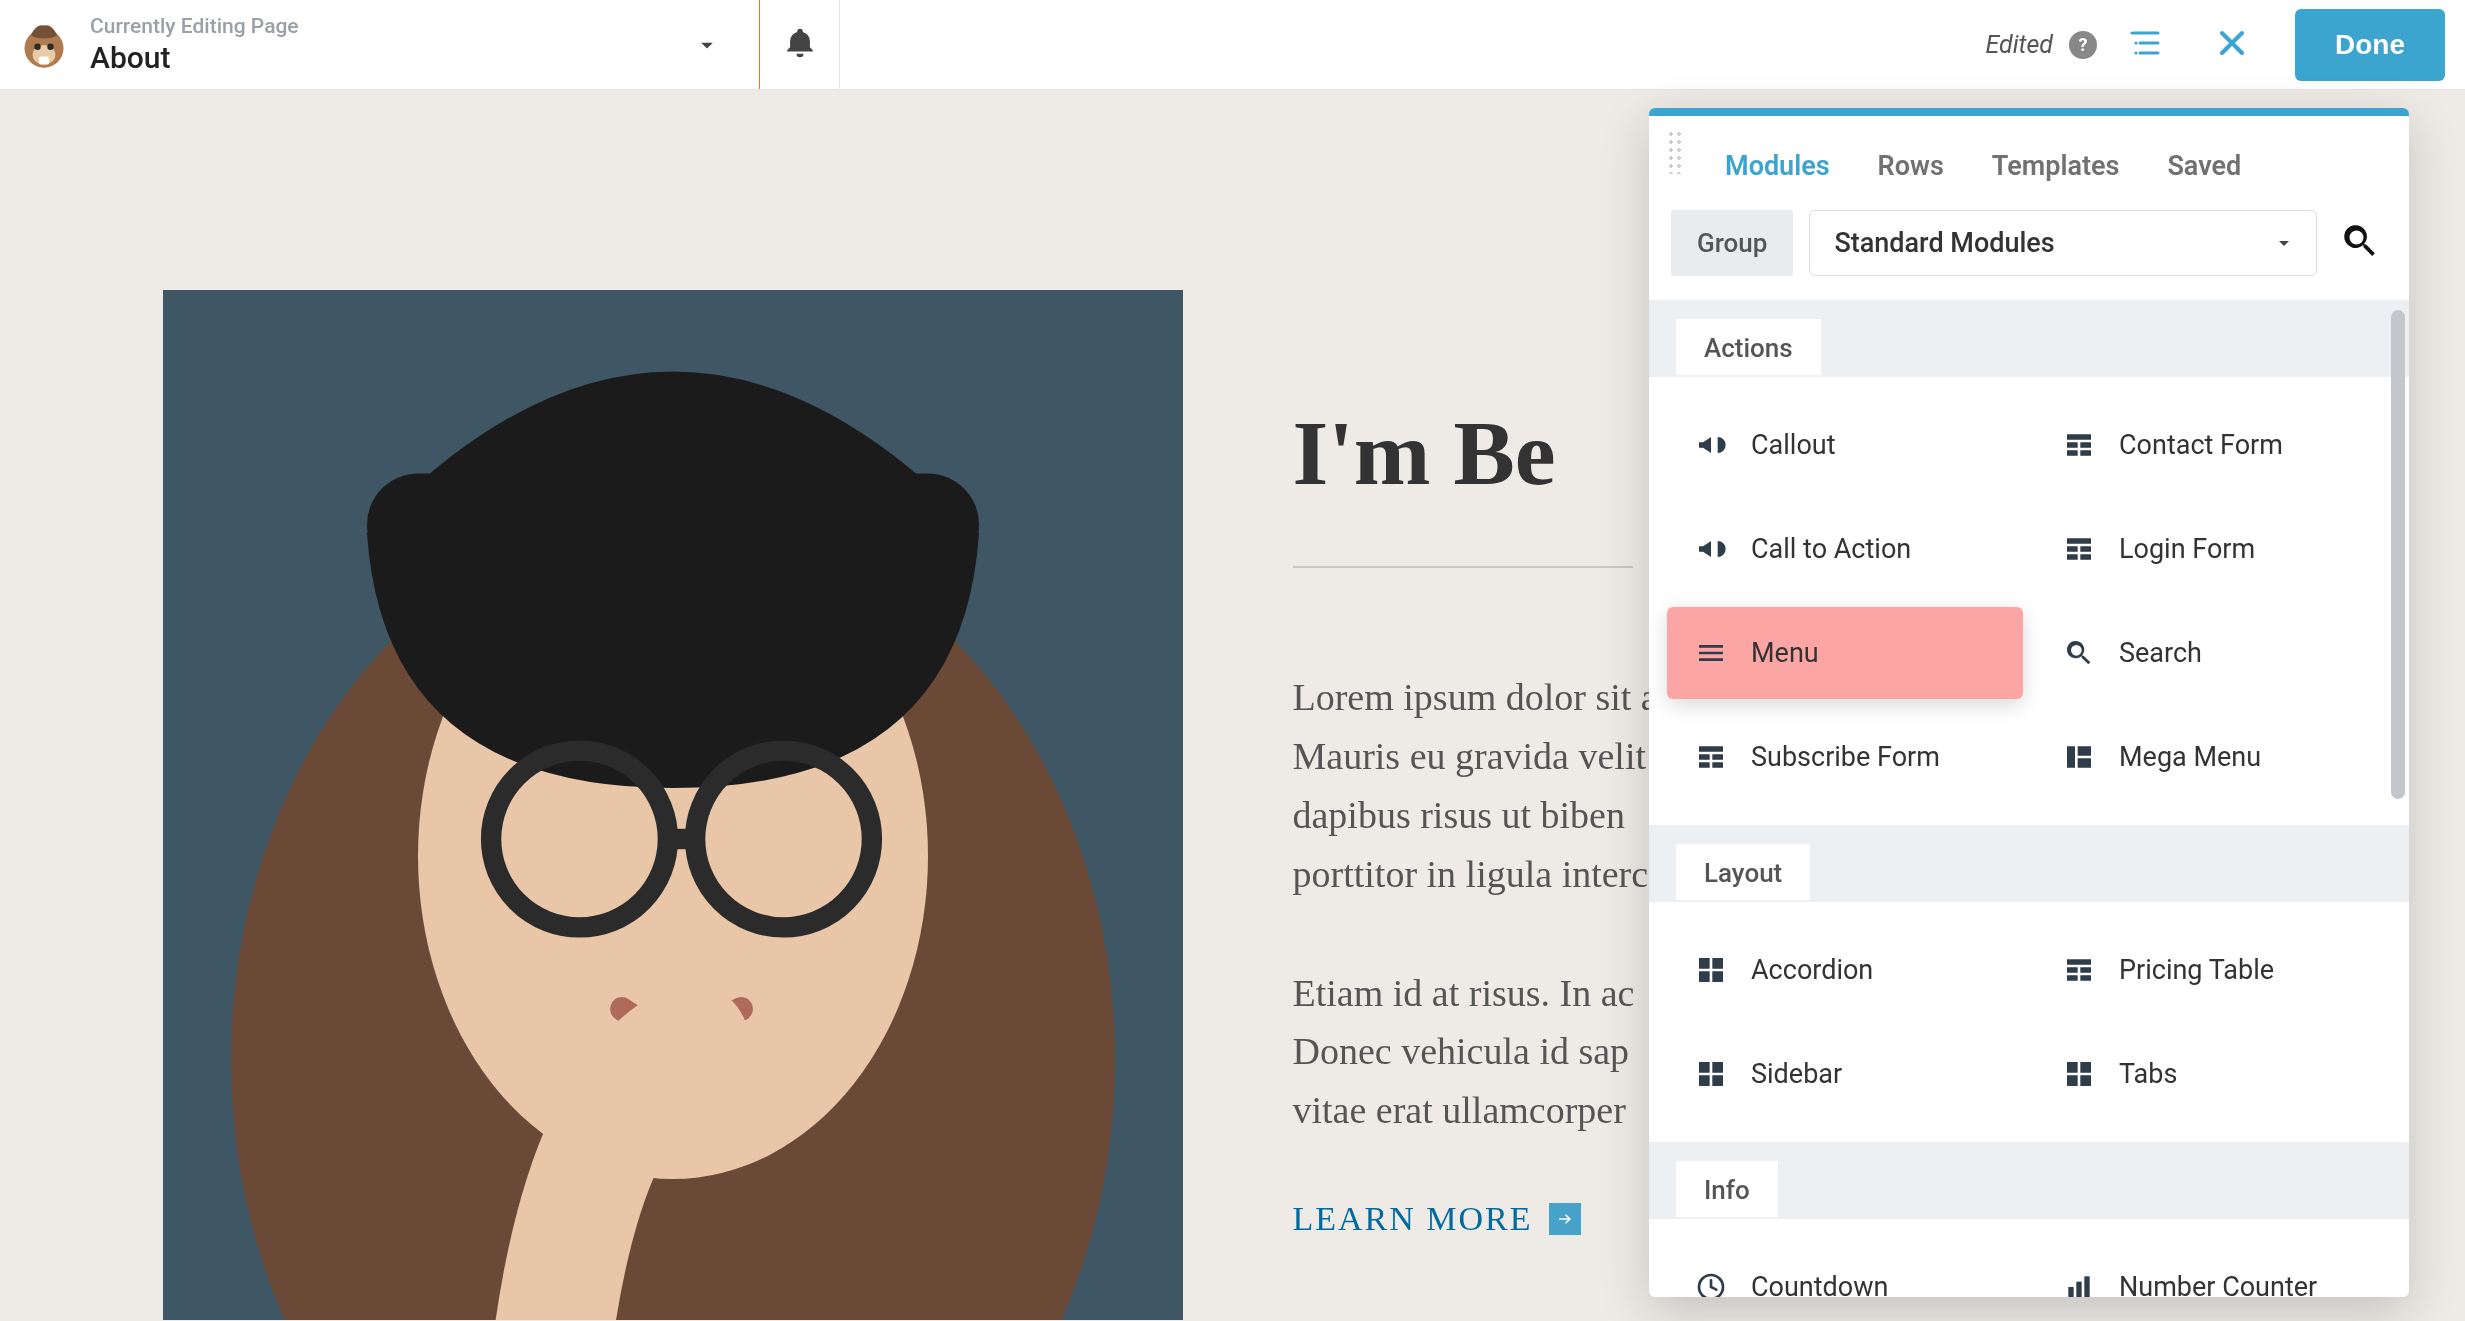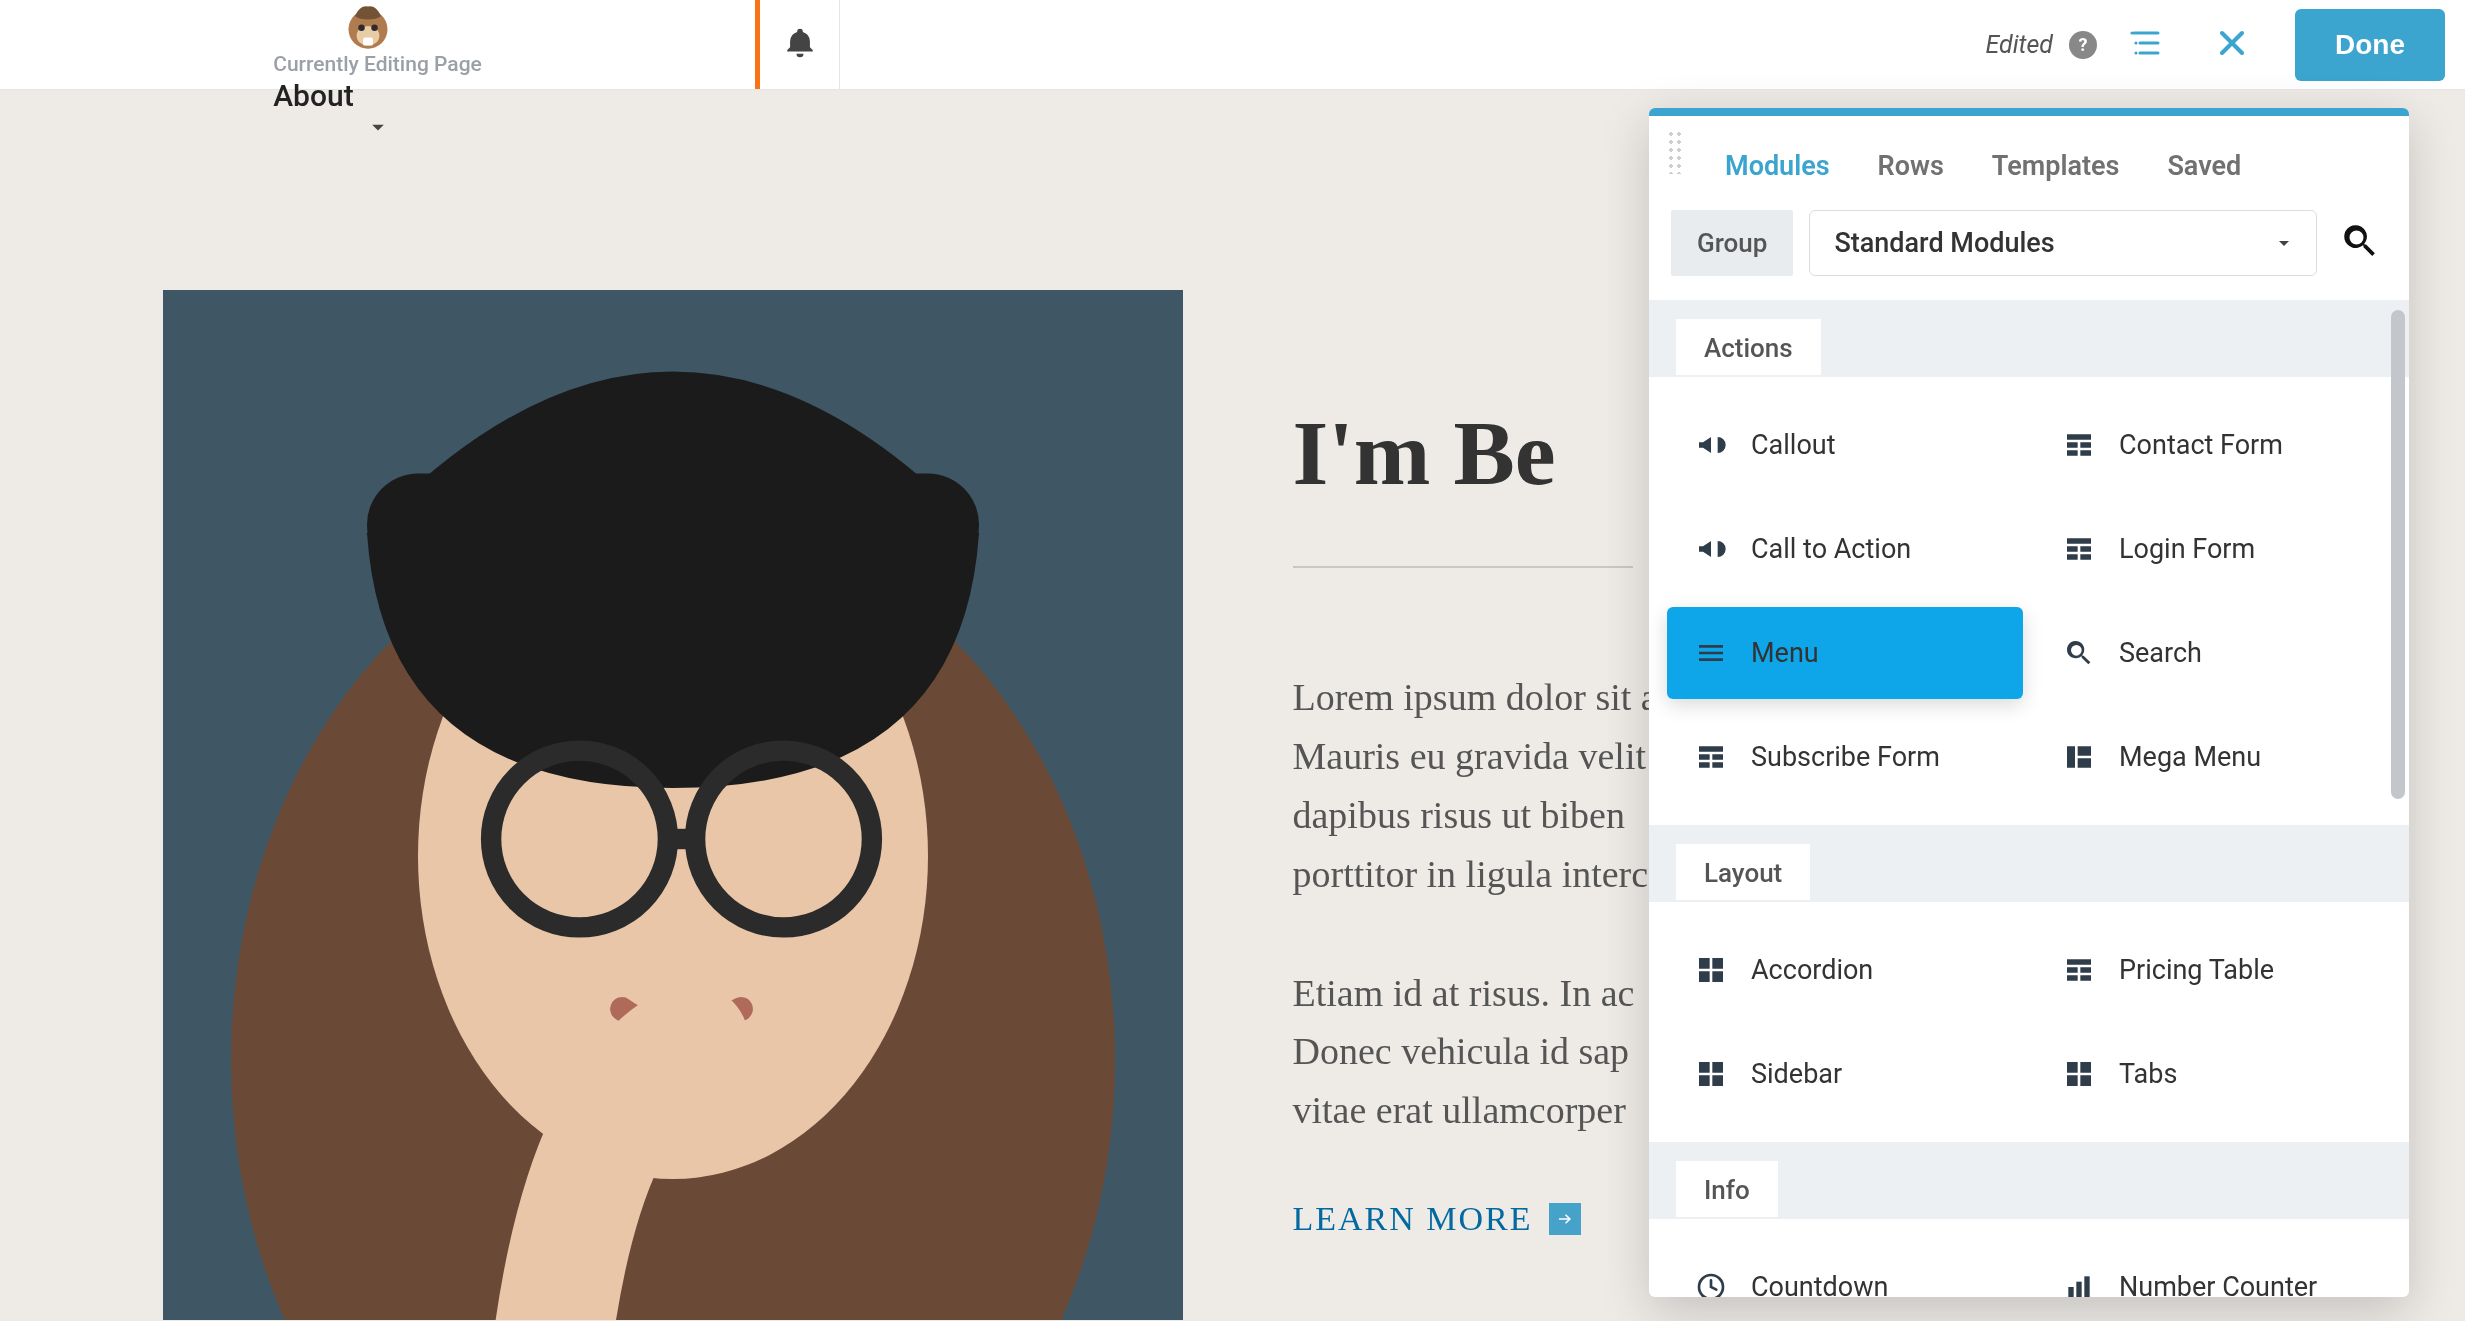--- a/index.html
+++ b/index.html
@@ -12,23 +12,22 @@
     height: 90px;
     background: #ffffff;
     border-bottom: 1px solid #e5e5e5;
     display: flex;
     align-items: stretch;
     z-index: 50;
   }
   .top-left {
     display: flex; align-items: center;
     padding: 0 18px;
-    border-right: 5px solid #f97316;
+    border-right: 1px solid #f97316;
     min-width: 760px;
-    flex-direction: column;
   }
   .logo {
     width: 52px; height: 52px; margin-right: 20px;
     position: relative;
   }
   .logo svg { width: 100%; height: 100%; }
   .title-block { flex: 1; }
   .title-super { font-size: 21px; color: #9aa0a6; font-weight: 500; }
   .title-main  { font-size: 30px; color: #222; font-weight: 500; margin-top: 2px; }
   .title-caret { display: flex; align-items: center; padding: 0 20px; cursor: pointer; }
@@ -160,21 +159,21 @@
 
   .module-grid {
     display: grid; grid-template-columns: 1fr 1fr; padding: 16px 12px;
   }
   .module-item {
     display: flex; align-items: center; gap: 24px;
     padding: 30px 28px; font-size: 27px; color: #333; cursor: grab;
     border-radius: 6px; margin: 6px;
   }
   .module-item.selected {
-    background: #0ea5e9; box-shadow: 0 6px 20px rgba(0,0,0,0.15);
+    background: #fca5a5; box-shadow: 0 6px 20px rgba(0,0,0,0.15);
   }
   .mod-icn { width: 32px; height: 32px; display: flex; align-items: center; justify-content: center; }
   .mod-icn svg { width: 32px; height: 32px; fill: #2f3d4a; }
 
   .panel-scrollbar {
     position: absolute; right: 4px; top: 10px; bottom: 10px; width: 14px;
     background: transparent;
   }
   .panel-scrollbar .thumb {
     position: absolute; left: 0; right: 0; top: 0; height: 50%;

